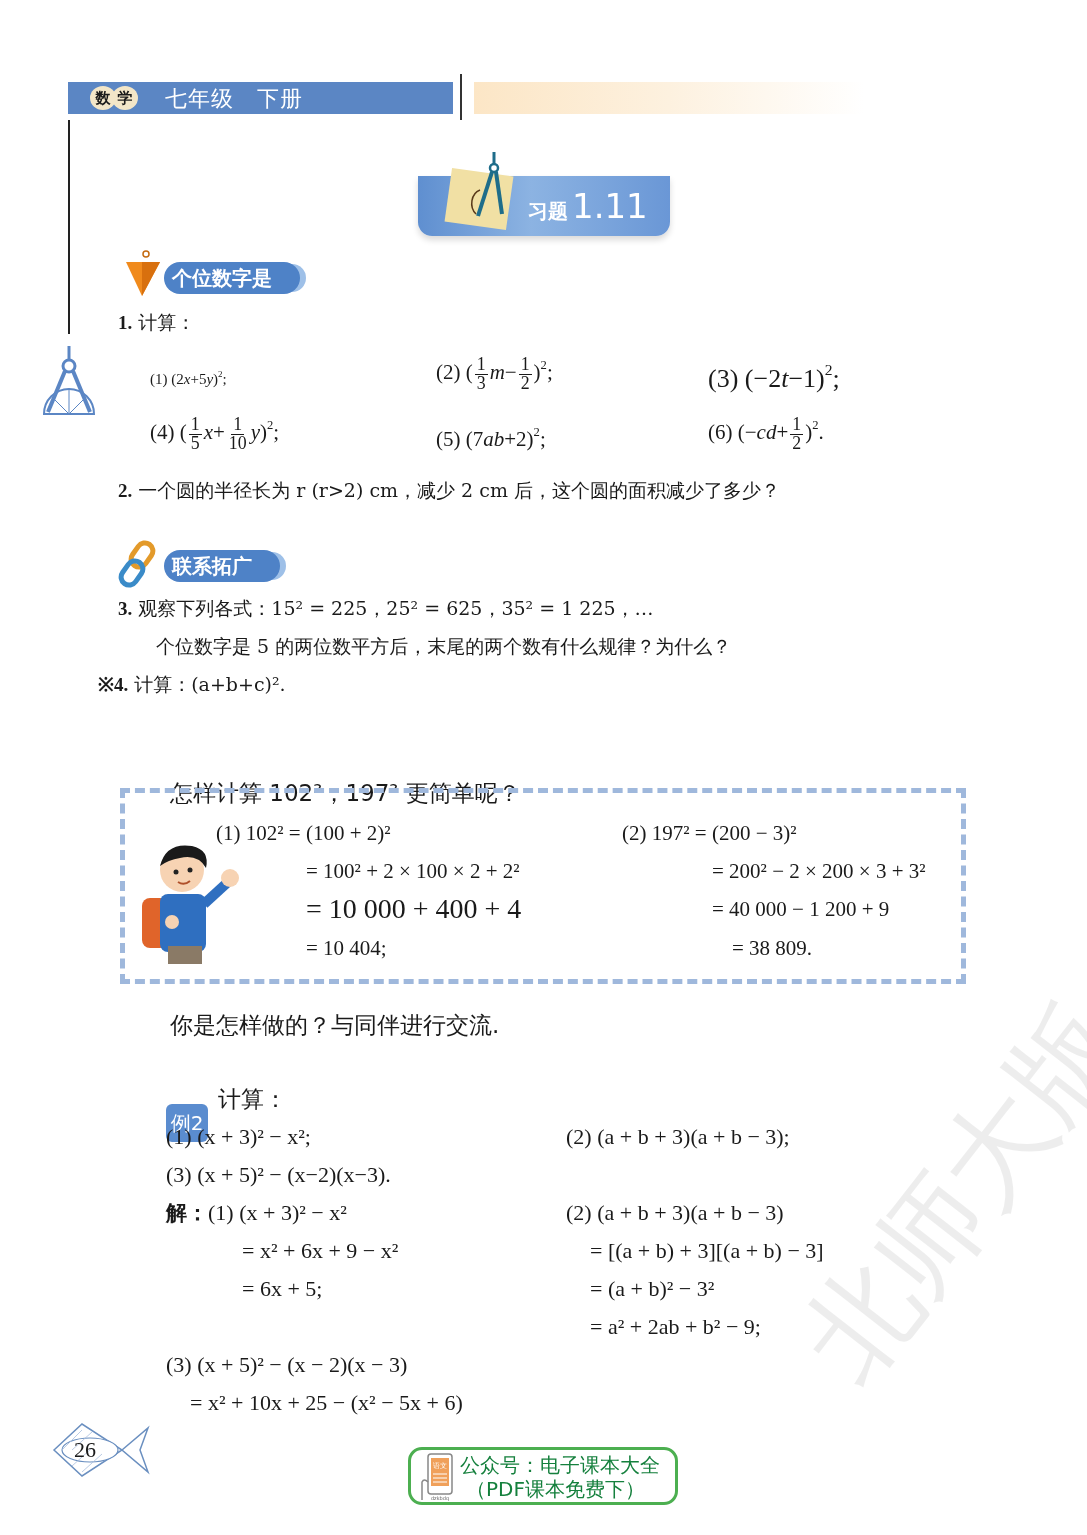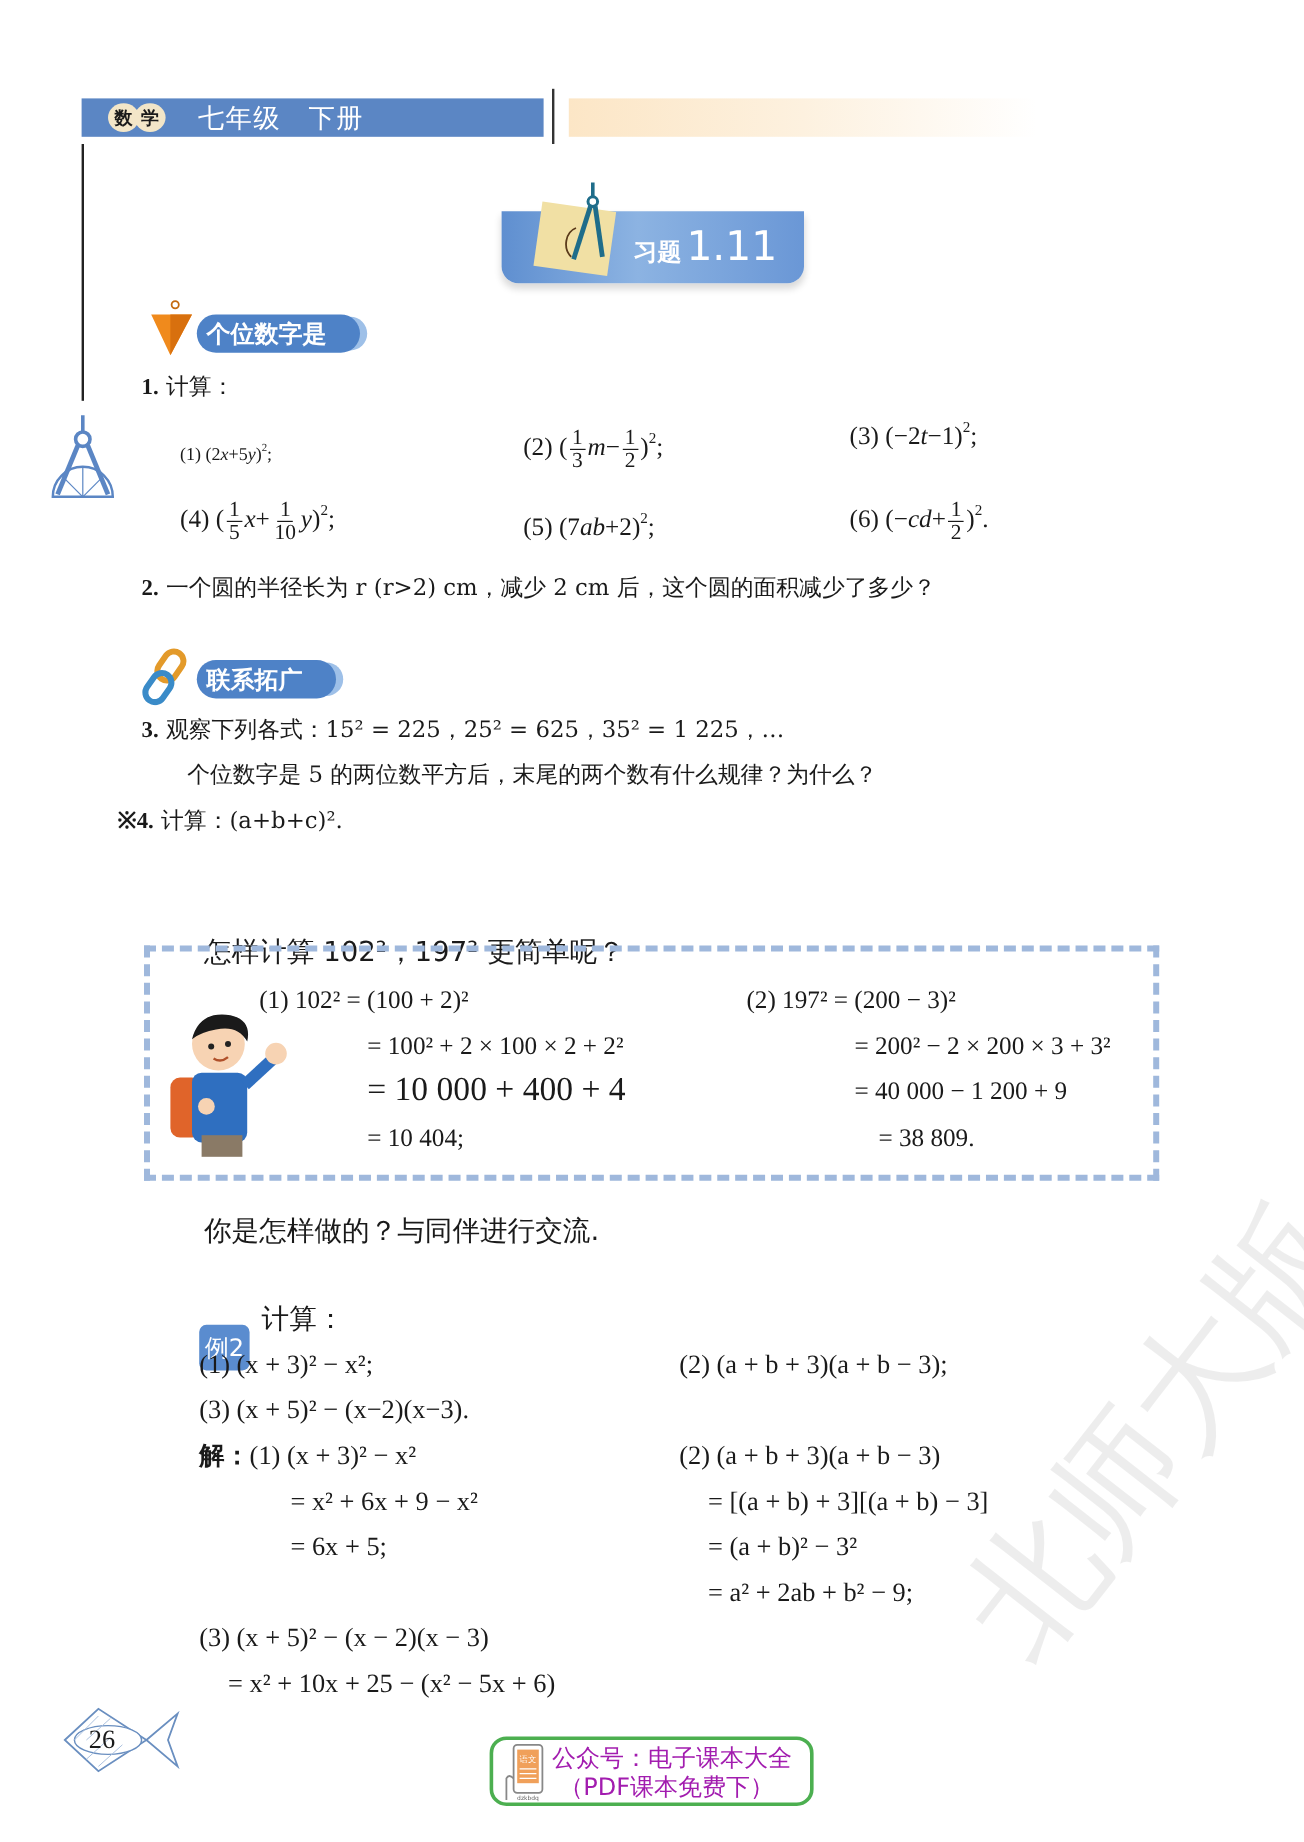--- a/index.html
+++ b/index.html
@@ -41,21 +41,21 @@
   .ex-badge { left:166px; top:1104px; width:42px; height:38px; border-radius:6px; background:#5a8ccf; color:#fff; font-family:"DejaVu Sans",sans-serif; font-size:20px; line-height:38px; text-align:center; }
 
   .m { font-size:22px; line-height:26px; white-space:nowrap; font-family:"Liberation Serif",serif; }
 
   .watermark { left:770px; top:1320px; font-size:110px; color:rgba(0,0,0,0.07); transform:rotate(-52deg); font-family:"DejaVu Sans",sans-serif; white-space:nowrap; transform-origin:left top; }
 
   .page-no { left:52px; top:1420px; width:100px; height:60px; }
   .page-no-text { left:74px; top:1437px; font-size:22px; font-family:"Liberation Serif",serif; }
 
   .wx-box { left:408px; top:1447px; width:270px; height:58px; border:3px solid #4caf50; border-radius:14px; box-sizing:border-box; background:#fff; }
-  .wx-line { left:460px; color:#a21caf; font-family:"DejaVu Sans",sans-serif; font-size:20px; white-space:nowrap; }
+  .wx-line { left:460px; color:#15803d; font-family:"DejaVu Sans",sans-serif; font-size:20px; white-space:nowrap; }
 </style>
 </head>
 <body>
 
 <div class="abs hdr-bar"></div>
 <div class="abs hdr-logo">
   <span>数</span><span>学</span>
 </div>
 <div class="abs hdr-title">七年级　下册</div>
 <div class="abs hdr-divider"></div>
@@ -103,21 +103,21 @@
 </div>
 <div class="abs m" style="left:436px;top:356px;font-size:21px;">
   <span>(2)</span> (<span class="frac">
       <span class="num">1</span>
       <span class="den">3</span>
     </span><i class="v">m</i>−<span class="frac">
       <span class="num">1</span>
       <span class="den">2</span>
     </span>)<sup>2</sup>;
 </div>
-<div class="abs m" style="left:708px;top:350px;font-size:21px;">
+<div class="abs m" style="left:708px;top:366px;font-size:26px;">
   <span>(3)</span> (−2<i class="v">t</i>−1)<sup>2</sup>;
 </div>
 <div class="abs m" style="left:150px;top:416px;font-size:21px;">
   <span>(4)</span> (<span class="frac">
       <span class="num">1</span>
       <span class="den">5</span>
     </span><i class="v">x</i>+<span class="frac">
       <span class="num">1</span>
       <span class="den">10</span>
     </span><i class="v">y</i>)<sup>2</sup>;

